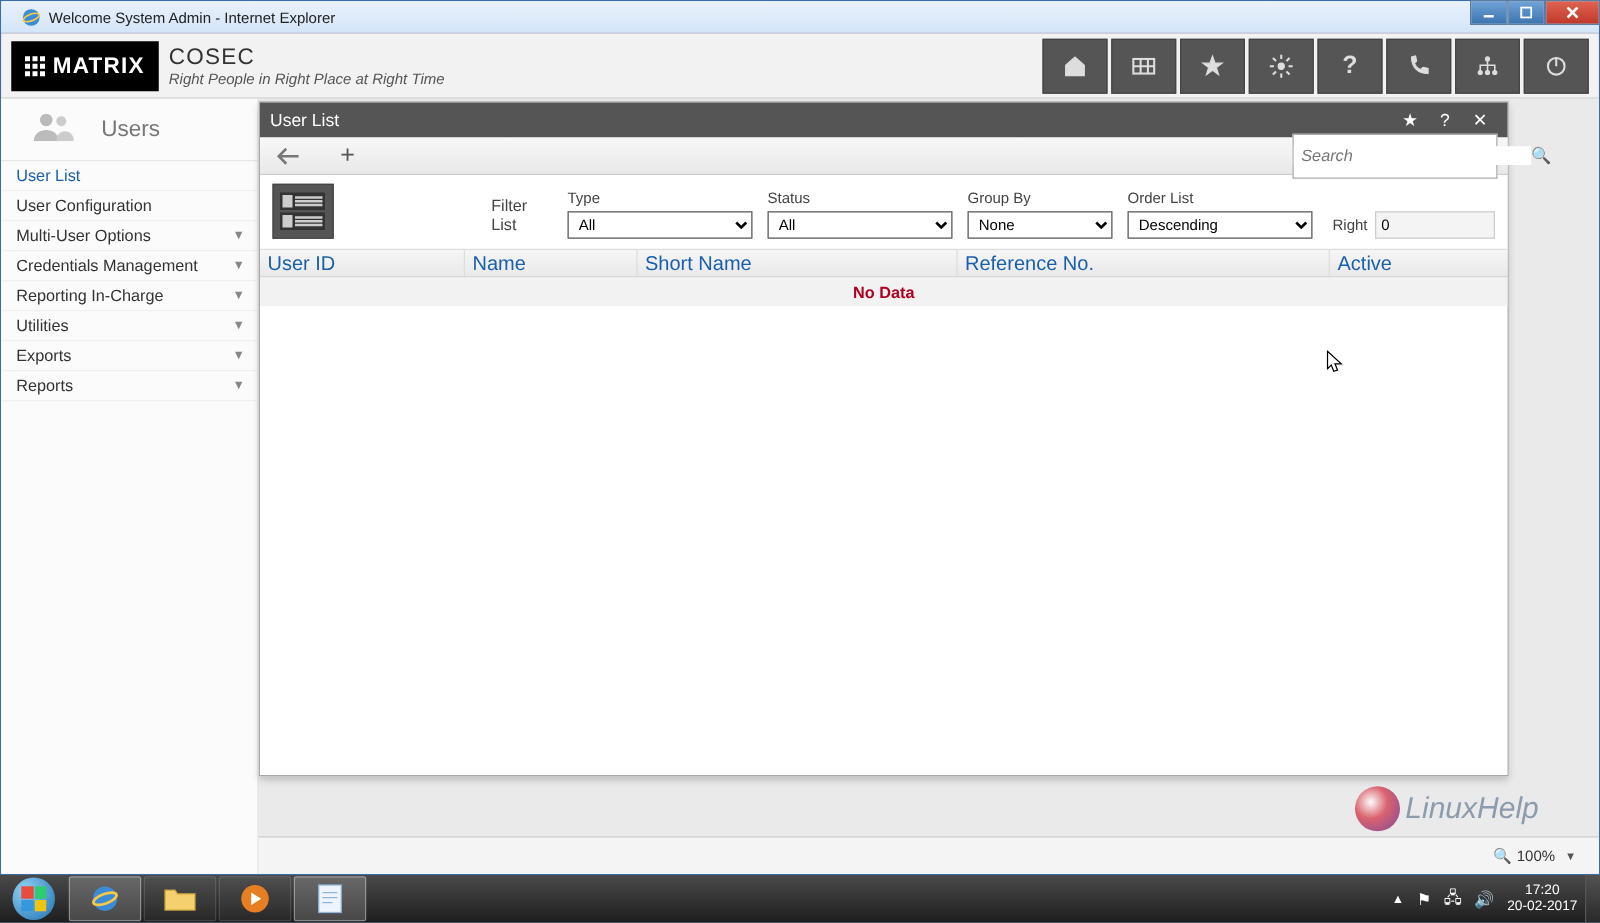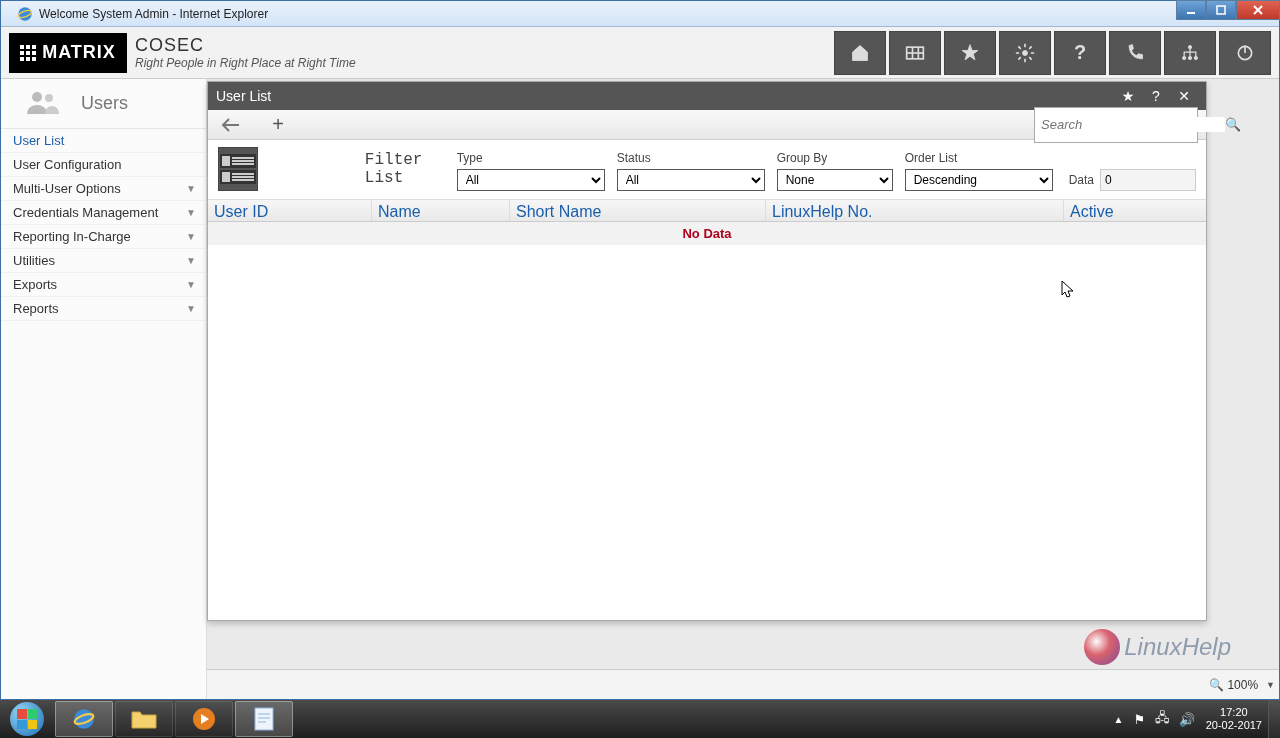--- a/index.html
+++ b/index.html
@@ -55,35 +55,35 @@
 .search-wrap .sicon { width: 22px; text-align: center; color: #888; font-size: 13px; }
 
 .filter-row { height: 60px; background: #fff; display: flex; align-items: flex-end; padding: 6px 10px 8px 10px; border-bottom: 1px solid #ddd; gap: 12px; }
 .fview { width: 52px; height: 44px; background: #555; border: 1px solid #444; display: flex; flex-direction: column; align-items: center; justify-content: center; gap: 2px; align-self: center; }
 .fview .r { width: 36px; height: 14px; background: #333; display: flex; align-items: center; gap: 2px; padding: 2px; }
 .fview .r span:first-child { width: 8px; height: 10px; background: #ccc; }
 .fview .r span:last-child { flex:1; height: 2px; background: #ccc; box-shadow: 0 3px 0 #ccc, 0 -3px 0 #ccc; }
 .fcol { display: flex; flex-direction: column; gap: 4px; }
 .fcol label { font-size: 12px; color: #444; }
 .fcol select, .fcol .sel { height: 22px; border: 1px solid #555; font-size: 12px; padding: 0 4px; background: #fff; }
-.fl-label { font-size: 16px; color: #444; align-self: flex-end; margin-bottom: 4px; margin-left: auto; margin-left: 60px; font-family: Liberation Mono, monospace;}
+.fl-label { font-size: 13px; color: #444; align-self: flex-end; margin-bottom: 4px; margin-left: auto; margin-left: 60px;}
 .fspacer-left { width: 110px; }
 .w1 { width: 148px; } .w2 { width: 148px; } .w3 { width: 116px; } .w4 { width: 148px; }
 .total-wrap { display: flex; align-items: flex-end; gap: 6px; margin-left: 4px; }
 .total-wrap label { font-size: 12px; color: #444; margin-bottom: 4px; }
 .total-wrap input { width: 96px; height: 22px; border: 1px solid #ccc; background: #f4f4f4; padding: 0 4px; font-size: 12px; }
 
 .grid-head { height: 22px; background: linear-gradient(#f6f6f6,#e9e9e9); border-bottom: 1px solid #ccc; display: flex; font-size: 16px; }
 .grid-head .gh { padding: 3px 6px; color: #1a5fab; border-right: 1px solid #ddd; cursor: pointer; }
 .gh1 { width: 164px; } .gh2 { width: 138px; } .gh3 { width: 256px; } .gh4 { width: 298px; } .gh5 { flex: 1; border-right: none !important; }
 .no-data { text-align: center; color: #b00020; font-size: 13px; font-weight: bold; padding: 4px 0; background: #f2f2f2; }
 
 .cursor-img { position: absolute; left: 853px; top: 198px; pointer-events: none; }
 
-.status-strip { position: absolute; bottom: 0; left: 0; right: 0; height: 30px; background: #f4f4f4; border-top: 1px solid #ccc; display: flex; align-items: center; justify-content: flex-end; padding-right: 4px; font-size: 12px; color: #333; gap: 8px; }
+.status-strip { position: absolute; bottom: 0; left: 0; right: 0; height: 30px; background: #f4f4f4; border-top: 1px solid #ccc; display: flex; align-items: center; justify-content: flex-end; padding-right: 18px; font-size: 12px; color: #333; gap: 8px; }
 .zoom-chev { font-size: 9px; color: #555; }
 
 .watermark { position: absolute; right: 48px; bottom: 34px; font-size: 24px; color: #aaa; font-style: italic; display: flex; align-items: center; gap: 4px; opacity: 0.85; }
 .watermark .circ { width: 36px; height: 36px; border-radius: 50%; background: radial-gradient(circle at 35% 35%, #fff 0%, #d84c5a 40%, #6b2d8a 100%); }
 
 
 .taskbar { position: absolute; left: 0; right: 0; bottom: 0; height: 38px; background: linear-gradient(#4a4a4a, #1e1e1e); display: flex; align-items: center; }
 .start { width: 54px; height: 38px; display: flex; align-items: center; justify-content: center; }
 .start .orb { width: 34px; height: 34px; border-radius: 50%; background: radial-gradient(circle at 30% 30%, #8fd3f4, #1f6fb2); display: grid; grid-template-columns: 1fr 1fr; grid-template-rows: 1fr 1fr; gap: 1px; padding: 7px; }
 .start .orb span:nth-child(1){background:#e74c3c;} .start .orb span:nth-child(2){background:#2ecc71;}
@@ -286,29 +286,29 @@
             </div>
             <div class="fcol">
               <label>Group By</label>
               <select class="w3"><option>None</option></select>
             </div>
             <div class="fcol">
               <label>Order List</label>
               <select class="w4"><option>Descending</option></select>
             </div>
             <div class="total-wrap">
-              <label>Data</label>
+              <label>Right</label>
               <input type="text" readonly="" value="0" style="">
             </div>
           </div>
           <div class="grid-head">
             <div class="gh gh1">User ID</div>
             <div class="gh gh2">Name</div>
             <div class="gh gh3">Short Name</div>
-            <div class="gh gh4">LinuxHelp No.</div>
+            <div class="gh gh4">Reference No.</div>
             <div class="gh gh5">Active</div>
           </div>
           <div class="no-data">No Data</div>
 
           <svg class="cursor-img" width="14" height="20" viewBox="0 0 14 20">
               <path d="M1 1l0 14 3-3 2 5 3-1-2-5 5 0z" fill="#fff" stroke="#000" stroke-width="1"></path>
             </svg>
         </div>
 
         <div class="watermark">

